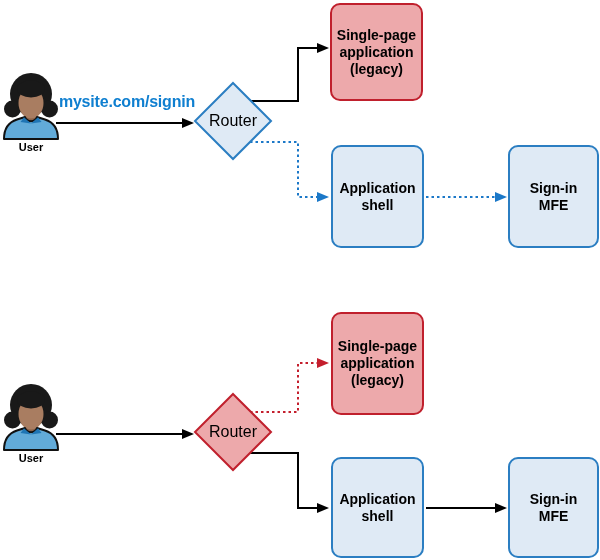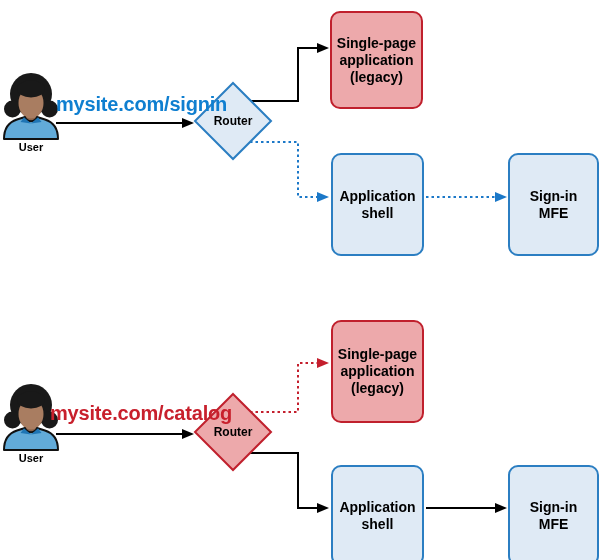--- a/index.html
+++ b/index.html
@@ -26,31 +26,31 @@
   .hair{fill:#191919;}
   .skin{fill:#a97d61;}
   .neck{fill:#8a6148;}
   .shirt{fill:#62abd9; stroke:#111; stroke-width:2; stroke-linejoin:round;}
   .collar{fill:#1f75b4;}
   .box{
     position:absolute; box-sizing:border-box;
     border:2px solid; border-radius:10px;
     display:flex; align-items:center; justify-content:center;
     text-align:center; font-size:14px; font-weight:bold; line-height:17px;
-    color:#000; white-space:pre-line;margin-top:8px;
+    color:#000; white-space:pre-line;
   }
   .box.red{background:var(--red-fill,#eda9ab); border-color:var(--red-border,#c0202d);}
   .box.blue{background:var(--blue-fill,#dfeaf5); border-color:var(--blue-border,#2b7ec2);}
   .lbl{position:absolute; text-align:center; color:#000;}
   .user-label{font-size:11px; font-weight:600;}
   .router-label{
     display:flex; align-items:center; justify-content:center;
-    font-size:12px; font-weight:700;
+    font-size:16px; font-weight:400;
   }
-  .url{font-size:20px; font-weight:bold; letter-spacing:-0.2px;}
+  .url{font-size:16px; font-weight:bold; letter-spacing:-0.2px;}
   .url.blue-text{color:var(--url-blue,#0f7fd0);}
   .url.red-text{color:var(--url-red,#c8202c);}
 </style>
 </head>
 <body>
 
 <div class="canvas">
 
   <svg width="600" height="560" viewBox="0 0 600 560">
     <defs>
@@ -98,21 +98,20 @@
   <div class="lbl router-label" style="left:197px; top:105px; width:72px; height:32px;">Router</div>
   <div class="box red" style="left:330px; top:3px; width:93px; height:98px;">Single-page
 application
 (legacy)</div>
   <div class="box blue" style="left:331px; top:145px; width:93px; height:103px;">Application
 shell</div>
   <div class="box blue" style="left:508px; top:145px; width:91px; height:103px;">Sign-in
 MFE</div>
 
   <div class="lbl user-label" style="left:1px; top:452px; width:60px;">User</div>
-  <div class="lbl url red-text" style="left:50px; top:402px; width:152px;">mysite.com/catalog</div>
   <div class="lbl router-label" style="left:197px; top:416px; width:72px; height:32px;">Router</div>
   <div class="box red" style="left:331px; top:312px; width:93px; height:103px;">Single-page
 application
 (legacy)</div>
   <div class="box blue" style="left:331px; top:457px; width:93px; height:101px;">Application
 shell</div>
   <div class="box blue" style="left:508px; top:457px; width:91px; height:101px;">Sign-in
 MFE</div>
 
 </div>

